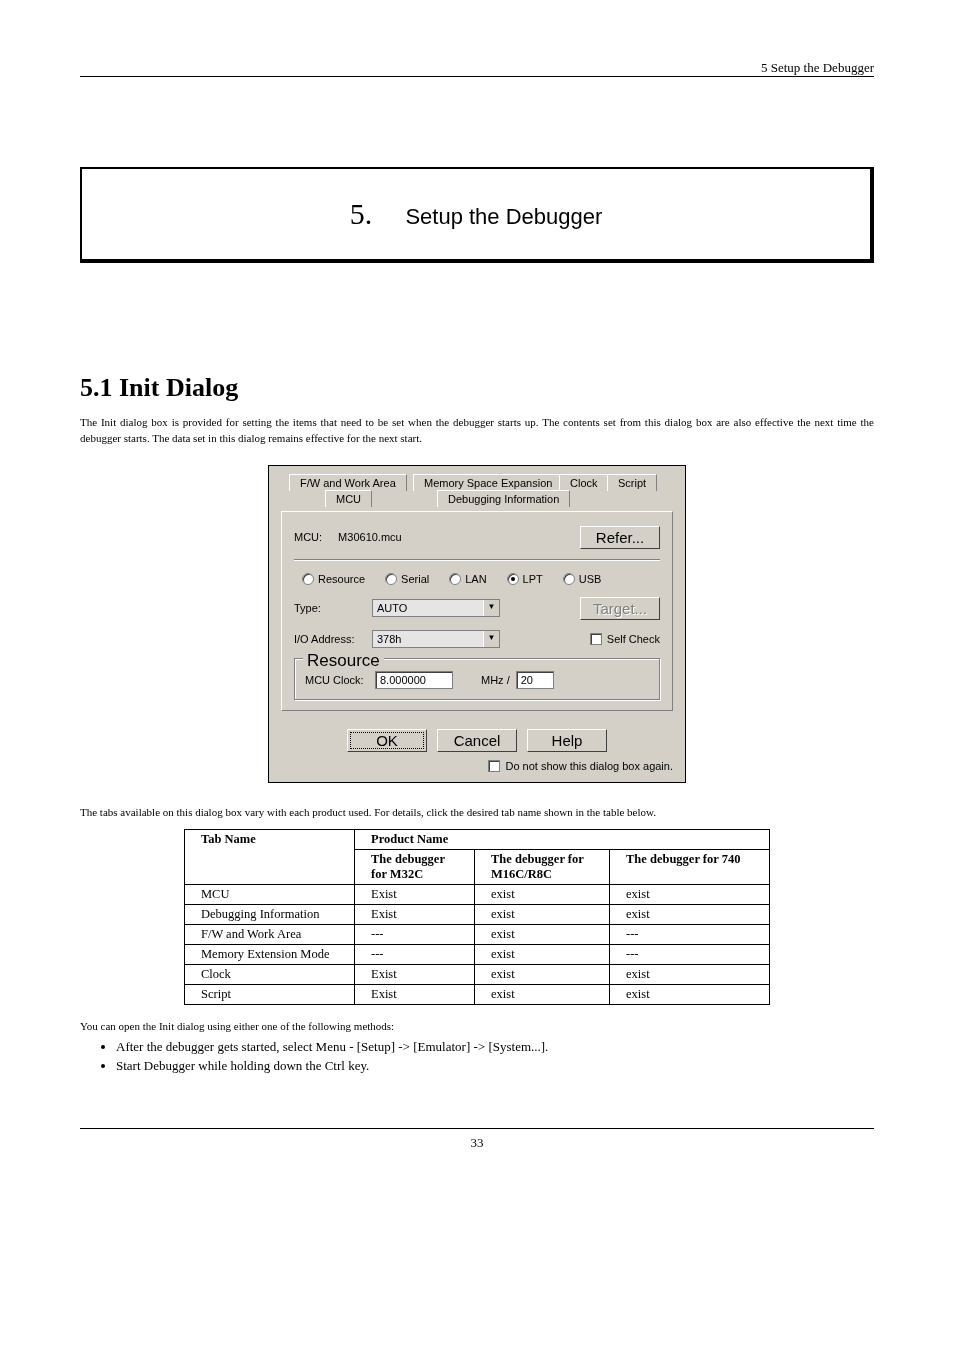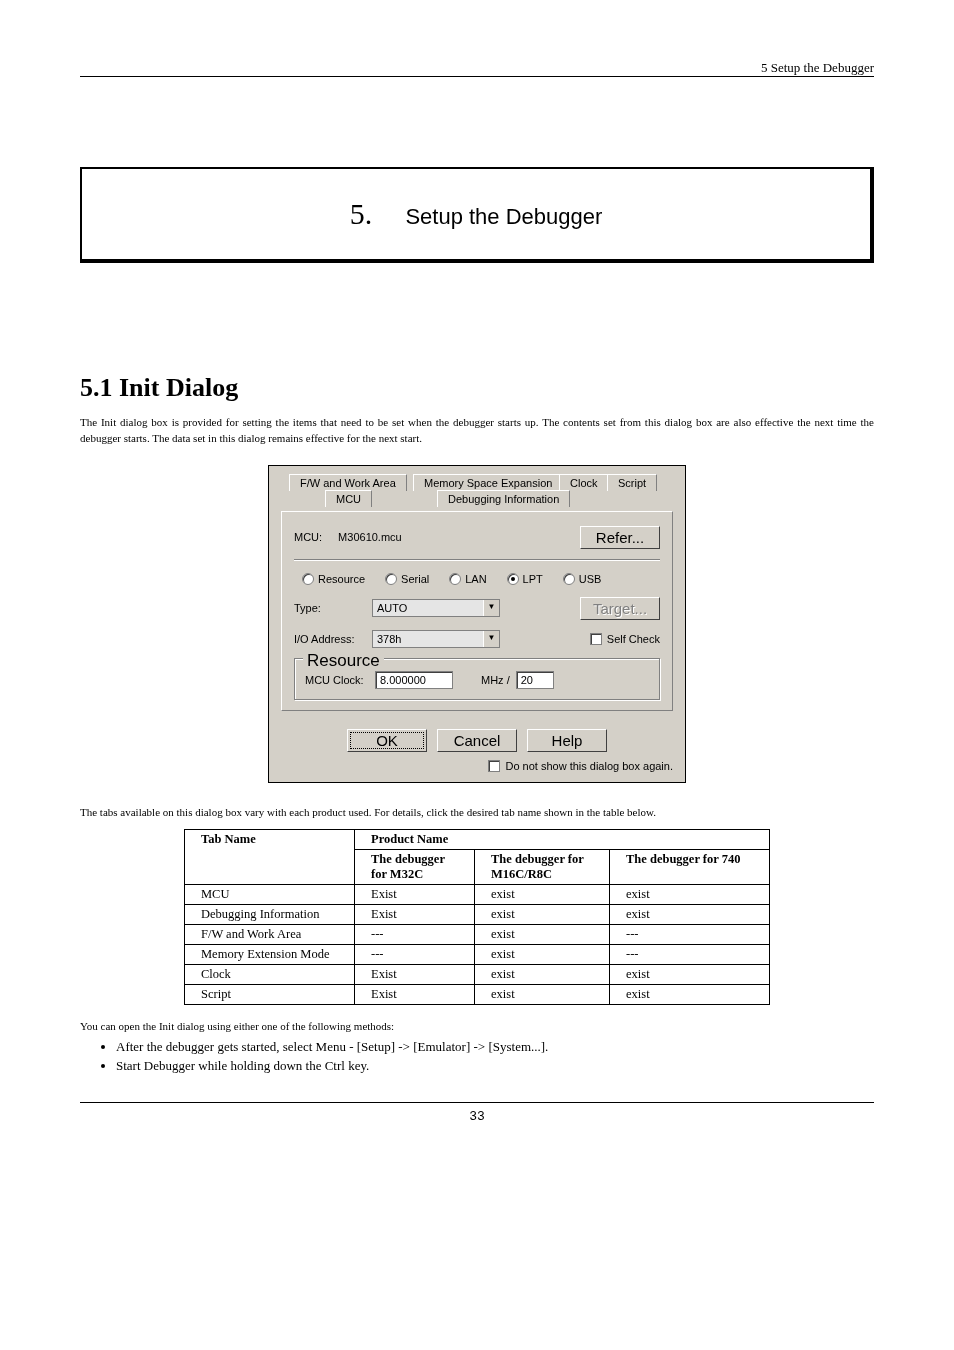--- a/index.html
+++ b/index.html
@@ -177,21 +177,21 @@
     }
     table.tbl th, table.tbl td {
       border:1px solid #000;
       padding: 2px 16px;
       text-align:left;
       vertical-align: top;
     }
     table.tbl th { font-weight: bold; }
     ul.bullets { list-style: disc; padding-left: 36px; margin-top:2px; }
     ul.bullets li { font-size:13px; line-height:1.5; }
-    .footer-line { border-top:1px solid #000; margin-top:26px; padding-top:6px; text-align:center; font-size:13px;font-family:Liberation Mono, monospace;}
+    .footer-line { border-top:1px solid #000; margin-top:52px; padding-top:6px; text-align:center; font-size:13px;}
   </style>
 </head>
 <body>
 
 <div class="header-right">5 Setup the Debugger</div>
 
 <div class="chapter-box">
   <span class="chapter-num">5.</span>
   <span class="chapter-title">Setup the Debugger</span>
 </div>

